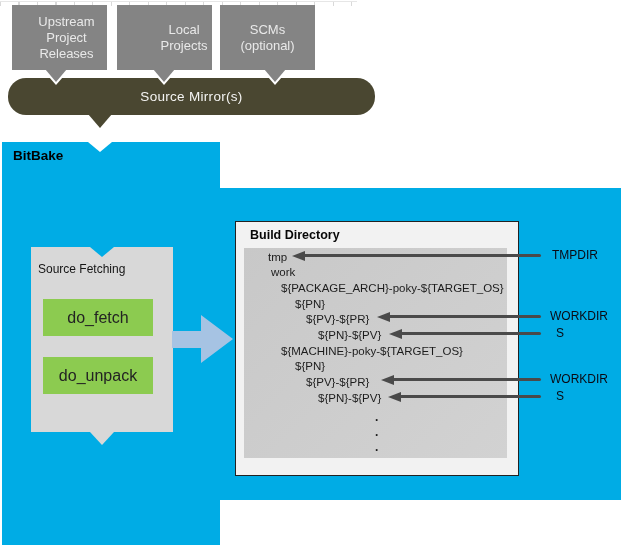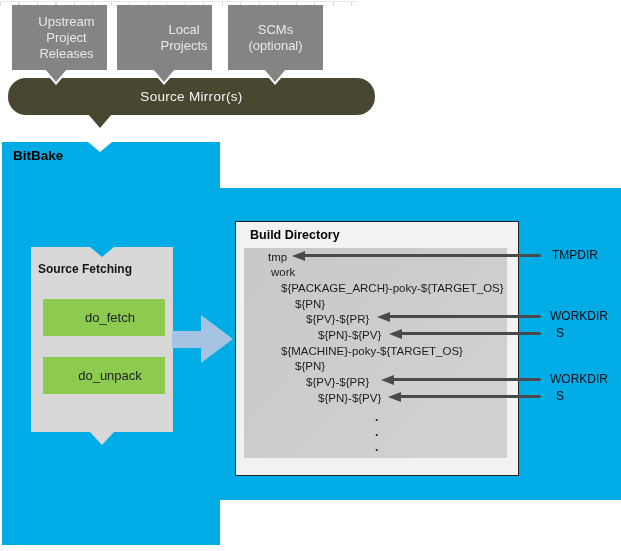--- a/index.html
+++ b/index.html
@@ -27,25 +27,25 @@
     position:absolute;left:8px;top:78px;width:367px;height:37px;background:#4a4731;
     color:#f4f4f2;font-size:13.5px;display:flex;align-items:center;justify-content:center;
     letter-spacing:.3px;
     border-radius:18px;
   }
   
   .blue{position:absolute;background:#00ace5;}
   .bitbake-label{position:absolute;left:13px;top:148px;font-weight:bold;font-size:13.5px;color:#000;}
   
   .panel{position:absolute;left:31px;top:247px;width:142px;height:185px;background:#d8d8d8;}
-  .panel-title{position:absolute;left:38px;top:262px;font-weight:bold;font-size:12px;color:#151515;}
+  .panel-title{position:absolute;left:38px;top:262px;font-weight:normal;font-size:12px;color:#151515;}
   .task{
     position:absolute;left:43px;width:110px;height:37px;background:#8ccb50;
     display:flex;align-items:center;justify-content:center;
-    font-size:13px;color:#232323;padding-left:12px;
+    font-size:16px;color:#232323;
   }
   
   .bbox{
     position:absolute;left:235px;top:221px;width:284px;height:255px;
     background:#f2f2f2;border:1px solid #222;box-sizing:border-box;
   }
   .bbox-title{position:absolute;left:250px;top:228px;font-weight:bold;font-size:12.5px;color:#070707;}
   .treebg{
     position:absolute;left:244px;top:248px;width:263px;height:210px;
     background:linear-gradient(135deg,#c8c8c8,#d2d2d2);
@@ -79,21 +79,21 @@
       <div class="gbox" style="left: 12px; padding-left: 19px;">
         <span>Upstream Project Releases</span>
       </div>
       <div class="tri" style="left: 150px; top: 69px; border-left: 14px solid transparent; border-right: 14px solid transparent; border-top: 16px solid rgb(255, 255, 255);"></div>
       <div class="tri" style="left: 153px; top: 69px; border-left: 11px solid transparent; border-right: 11px solid transparent; border-top: 13px solid rgb(132, 132, 132);"></div>
       <div class="gbox" style="left: 117px; padding-left: 44px;">
         <span>Local Projects</span>
       </div>
       <div class="tri" style="left: 261px; top: 69px; border-left: 14px solid transparent; border-right: 14px solid transparent; border-top: 16px solid rgb(255, 255, 255);"></div>
       <div class="tri" style="left: 264px; top: 69px; border-left: 11px solid transparent; border-right: 11px solid transparent; border-top: 13px solid rgb(132, 132, 132);"></div>
-      <div class="gbox" style="left: 228px;">
+      <div class="gbox" style="left: 220px;">
         <span>SCMs (optional)</span>
       </div>
     </div>
 
   <div class="blue" id="blue-left" style="left:2px;top:142px;width:218px;height:403px;"></div>
   <div class="blue" id="blue-right" style="left:220px;top:188px;width:401px;height:312px;"></div>
   <div class="tri" style="left:88px;top:142px;border-left:12px solid transparent;border-right:12px solid transparent;border-top:10px solid #ffffff;"></div>
   <div class="bitbake-label">BitBake</div>
 
   <div class="panel"></div>

